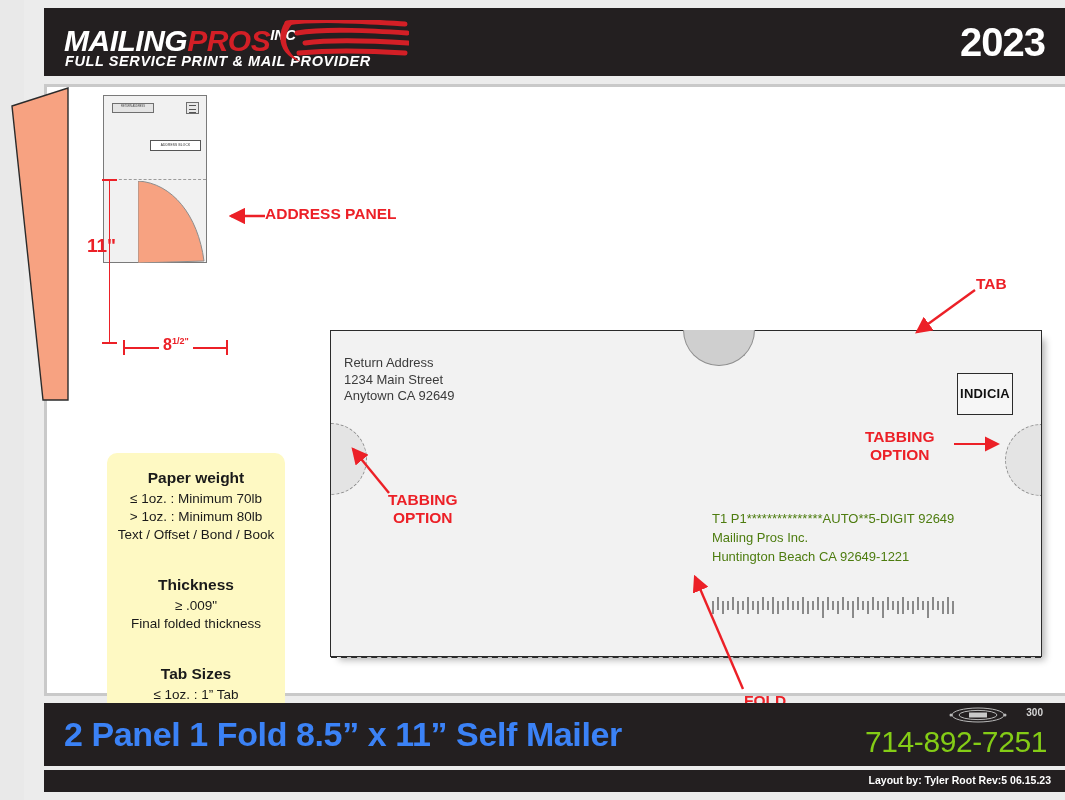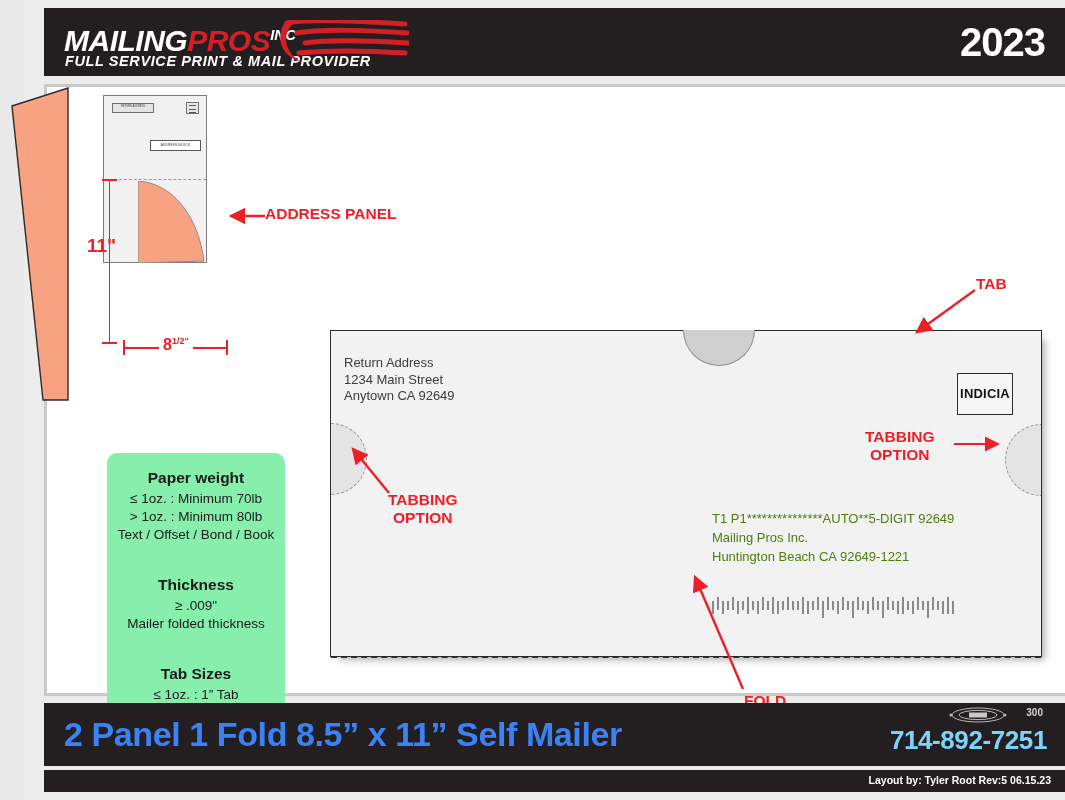--- a/index.html
+++ b/index.html
@@ -87,21 +87,21 @@
   .dim-h-r{position:absolute;left:179px;top:253px;width:1.5px;height:15px;background:#ec2027;}
   .dim-h-label{
     position:absolute;left:112px;top:249px;color:#ec2027;
     font-size:16px;font-weight:bold;background:#ffffff;padding:0 4px;
   }
   .dim-h-label sup{font-size:9px;}
 
   
   .spec{
     position:absolute;left:60px;top:366px;width:178px;height:278px;
-    background:#86efac;border-radius:10px;
+    background:#fef9c3;border-radius:10px;
     text-align:center;color:#1a1a1a;
     padding-top:10px;box-sizing:border-box;
   }
   .spec h4{margin:6px 0 3px;font-size:15.5px;font-weight:bold;}
   .spec p{margin:1px 0;font-size:13.5px;line-height:17px;}
   .spec .gap{height:26px;}
   .spec .warn{color:#ec2027;font-weight:bold;font-size:15px;margin-top:2px;}
 
   
   .mailer{
@@ -159,22 +159,22 @@
   
   .footer{
     position:absolute;left:20px;top:703px;width:1025px;height:63px;
     background:#231f20;
   }
   .footer-title{
     position:absolute;left:20px;top:12px;color:#3b82f6;
     font-size:34px;font-weight:bold;letter-spacing:-0.4px;white-space:nowrap;
   }
   .footer-phone{
-    position:absolute;right:22px;top:22px;color:#7dd3fc;
-    font-size:26px;font-weight:bold;letter-spacing:-0.4px;
+    position:absolute;right:22px;top:22px;color:#84cc16;
+    font-size:30px;font-weight:normal;letter-spacing:-0.4px;
   }
   .union{position:absolute;right:60px;top:4px;width:62px;height:16px;}
   .union-num{
     position:absolute;right:26px;top:4px;color:#d6d6d6;font-size:10px;font-weight:bold;
   }
   .footer-bar{
     position:absolute;left:20px;top:770px;width:1025px;height:22px;
     background:#231f20;
   }
   .footer-credit{
@@ -231,21 +231,21 @@
     <div class="dim-h-label"><span>8</span><sup>1/2"</sup></div>
 
     <div class="spec">
       <h4>Paper weight</h4>
       <p>≤ 1oz. : Minimum 70lb</p>
       <p>&gt; 1oz. : Minimum 80lb</p>
       <p>Text / Offset / Bond / Book</p>
       <div class="gap"></div>
       <h4>Thickness</h4>
       <p>≥ .009"</p>
-      <p>Mailer folded thickness</p>
+      <p>Final folded thickness</p>
       <div class="gap"></div>
       <h4>Tab Sizes</h4>
       <p>≤ 1oz. : 1” Tab</p>
       <p>≥1oz. - 3 oz. : 11/2” Tab</p>
       <p class="warn">NON-PERFORATED</p>
     </div>
 
     <div class="flap">
       <svg width="60" height="330" viewBox="0 0 60 330">
         <path d="M2 28 L58 10 L58 322 L33 322 Z" fill="#f7a281" stroke="#2b2b2b" stroke-width="1.4"></path>

